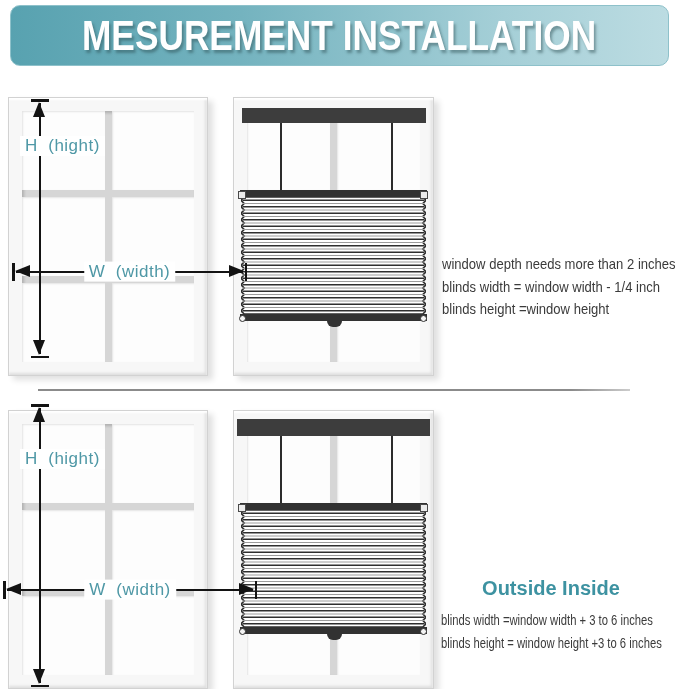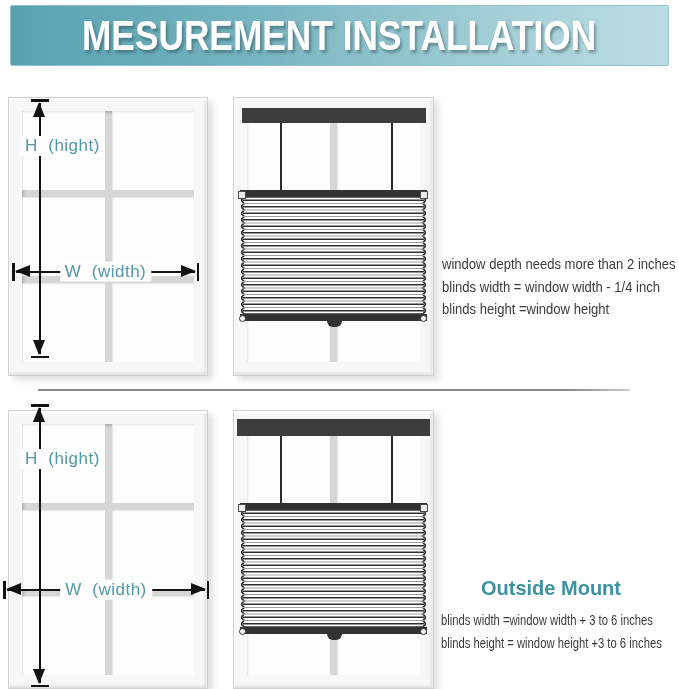--- a/index.html
+++ b/index.html
@@ -6,21 +6,21 @@
   body{
     width:679px;height:689px;position:relative;background:#ffffff;
     font-family:"Liberation Sans","DejaVu Sans",sans-serif;overflow:hidden;
   }
   .abs{position:absolute;}
 
   
   .banner{
     left:10px;top:5px;width:657px;height:59px;
     background:linear-gradient(90deg,#58a2b0 0%,#74b3bf 35%,#a5cfd7 75%,#bcdce2 100%);
-    border:1px solid #8ec1ca;border-radius:2px;
+    border:1px solid #8ec1ca;border-radius:10px;
     display:flex;align-items:center;justify-content:center;
   }
   .banner h1{
     margin:0;font-size:42px;font-weight:bold;color:#ffffff;letter-spacing:0px;
     transform:scaleX(0.84);transform-origin:50% 50%;white-space:nowrap;
     text-shadow:2.5px 2.5px 3px rgba(40,70,75,0.45);
   }
 
   
   .window{
@@ -37,21 +37,21 @@
   
   .varrow{width:18px;z-index:6;}
   .varrow .tickh{position:absolute;left:0;width:18px;height:2.5px;background:#131313;}
   .varrow .tickh.t{top:0}
   .varrow .tickh.b{bottom:0}
   .varrow .vline{position:absolute;left:7.6px;top:4px;bottom:4px;width:2.4px;background:#131313;}
   .varrow .head{position:absolute;left:2.2px;width:0;height:0;border-left:6.6px solid transparent;border-right:6.6px solid transparent;}
   .varrow .head.up{top:3px;border-bottom:15px solid #131313;}
   .varrow .head.down{bottom:3px;border-top:15px solid #131313;}
 
-  .harrow{height:18px;z-index:6;}
+  .harrow{height:18px;z-index:6;padding-left:48px;}
   .harrow .tickv{position:absolute;top:0;width:2.5px;height:18px;background:#131313;}
   .harrow .tickv.l{left:0}
   .harrow .tickv.r{right:0}
   .harrow .hline{position:absolute;top:7.8px;left:4px;right:4px;height:2.4px;background:#131313;}
   .harrow .headh{position:absolute;top:2.4px;width:0;height:0;border-top:6.6px solid transparent;border-bottom:6.6px solid transparent;}
   .harrow .headh.left{left:3px;border-right:15px solid #131313;}
   .harrow .headh.right{right:3px;border-left:15px solid #131313;}
 
   .mlabel{
     position:absolute;font-size:17px;color:#4f98a6;background:#ffffff;
@@ -286,17 +286,17 @@
           <line x1="1.5" x2="183.5" y1="113.75" y2="113.75" stroke="#2f2f2f" stroke-width="1.5"></line>
         </svg>
       <div class="bottomrail"></div>
       <div class="enddot dl"></div>
       <div class="enddot dr"></div>
       <div class="pulltab"></div>
     </div>
   </div>
 
   <div class="abs info outside" style="left:441px;top:576px;width:238px;">
-    <h2 class="mount-title">Outside Mount</h2>
+    <h2 class="mount-title">Outside Inside</h2>
     <p class="note-line">blinds width =window width + 3 to 6 inches</p>
     <p class="note-line">blinds height = window height +3 to 6 inches</p>
   </div>
 </section>
 
 </body></html>

